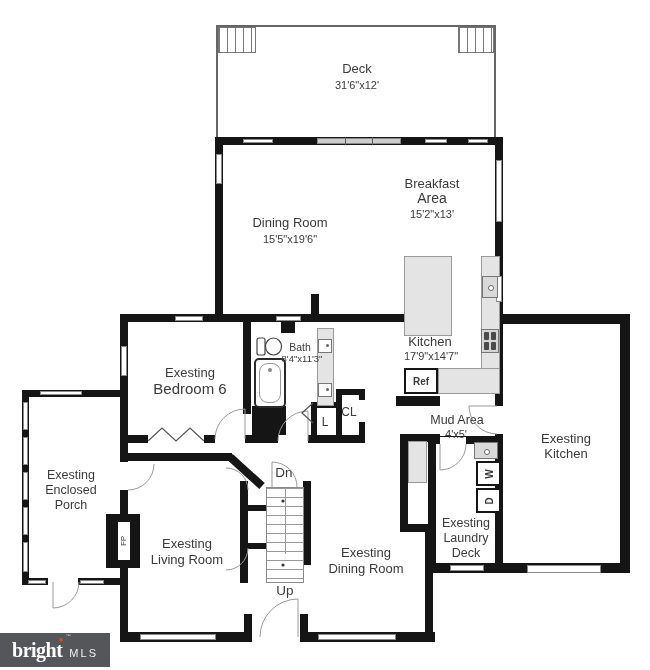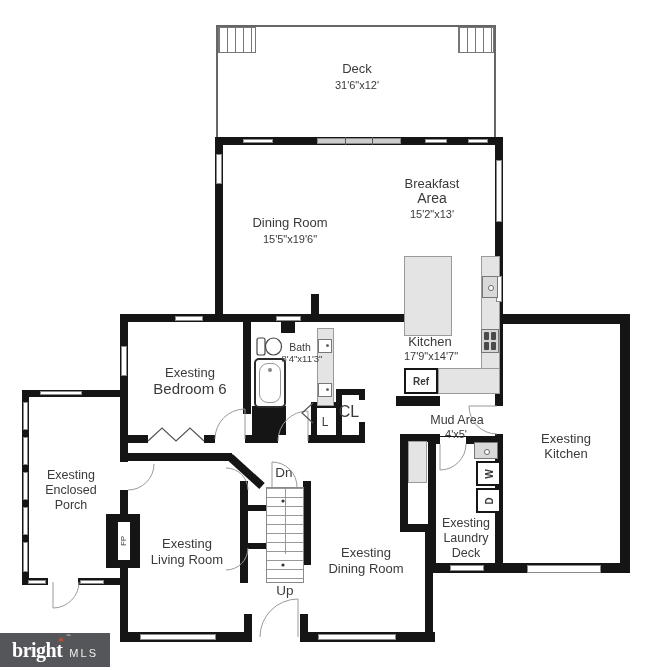--- a/index.html
+++ b/index.html
@@ -248,20 +248,20 @@
   <div class="lbl" style="left:366px;top:552px;font-size:13px">Exesting</div>
   <div class="lbl" style="left:366px;top:568px;font-size:13px">Dining Room</div>
 
   <div class="lbl" style="left:466px;top:523px">Exesting</div>
   <div class="lbl" style="left:466px;top:538px">Laundry</div>
   <div class="lbl" style="left:466px;top:553px">Deck</div>
 
   <div class="lbl" style="left:284px;top:473px;font-size:13.5px">Dn</div>
   <div class="lbl" style="left:285px;top:591px;font-size:13.5px">Up</div>
   <div class="lbl" style="left:325px;top:422px;font-size:12px">L</div>
-  <div class="lbl" style="left:349px;top:412px;font-size:16px">CL</div>
+  <div class="lbl" style="left:349px;top:412px;font-size:12px">CL</div>
 
   <div id="logo">
     <span class="brand"><span>bright</span><span class="star">✶</span><span class="tm">™</span></span>
     <span class="mls">MLS</span>
   </div>
 
 </div>
 
 </body></html>

